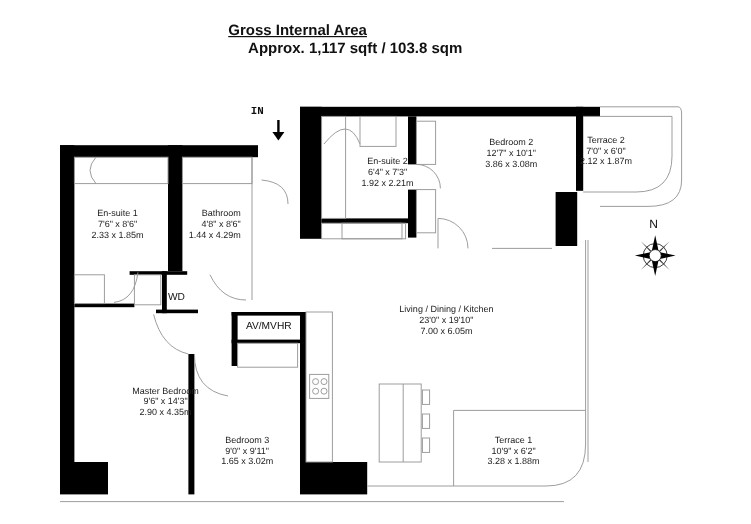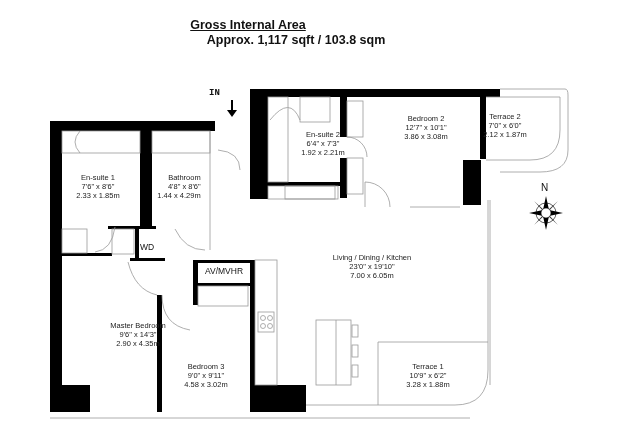--- a/index.html
+++ b/index.html
@@ -153,21 +153,21 @@
   <div>7.00 x 6.05m</div>
 </div>
 <div class="lbl" style="left:106px; top:321px;margin-left:32px;">
   <div>Master Bedroom</div>
   <div>9'6" x 14'3"</div>
   <div>2.90 x 4.35m</div>
 </div>
 <div class="lbl" style="left:206px; top:342px;margin-top:20px;">
   <div>Bedroom 3</div>
   <div>9'0" x 9'11"</div>
-  <div>4.58 x 3.02m</div>
+  <div>1.65 x 3.02m</div>
 </div>
 <div class="lbl" style="left:428px; top:362px;">
   <div>Terrace 1</div>
   <div>10'9" x 6'2"</div>
   <div>3.28 x 1.88m</div>
 </div>
 
 <div class="small" style="left:147px; top:242px;">WD</div>
 <div class="small" style="left:224px; top:266px;">AV/MVHR</div>
 

